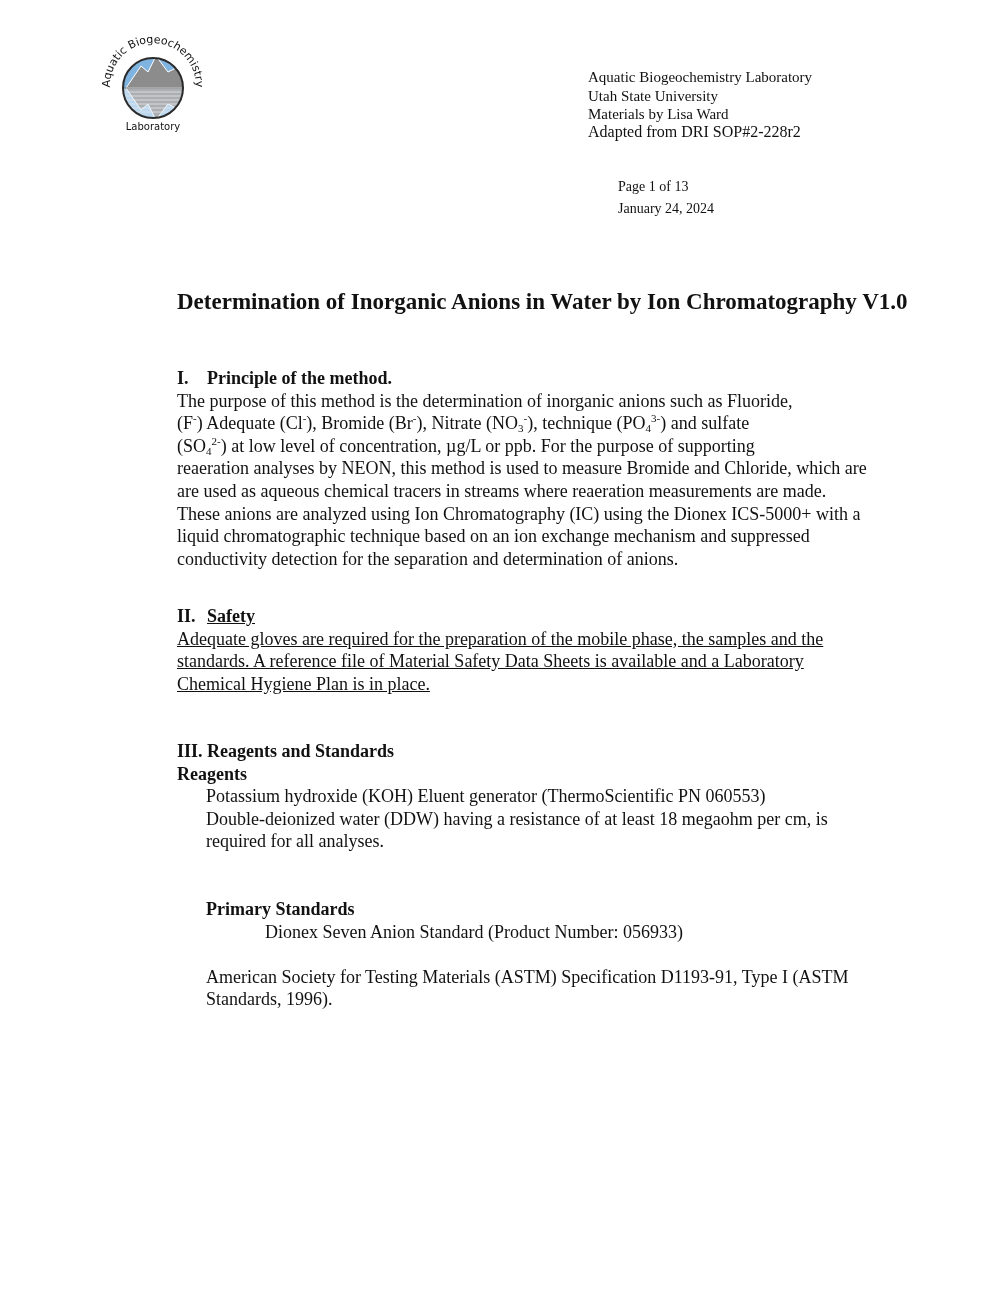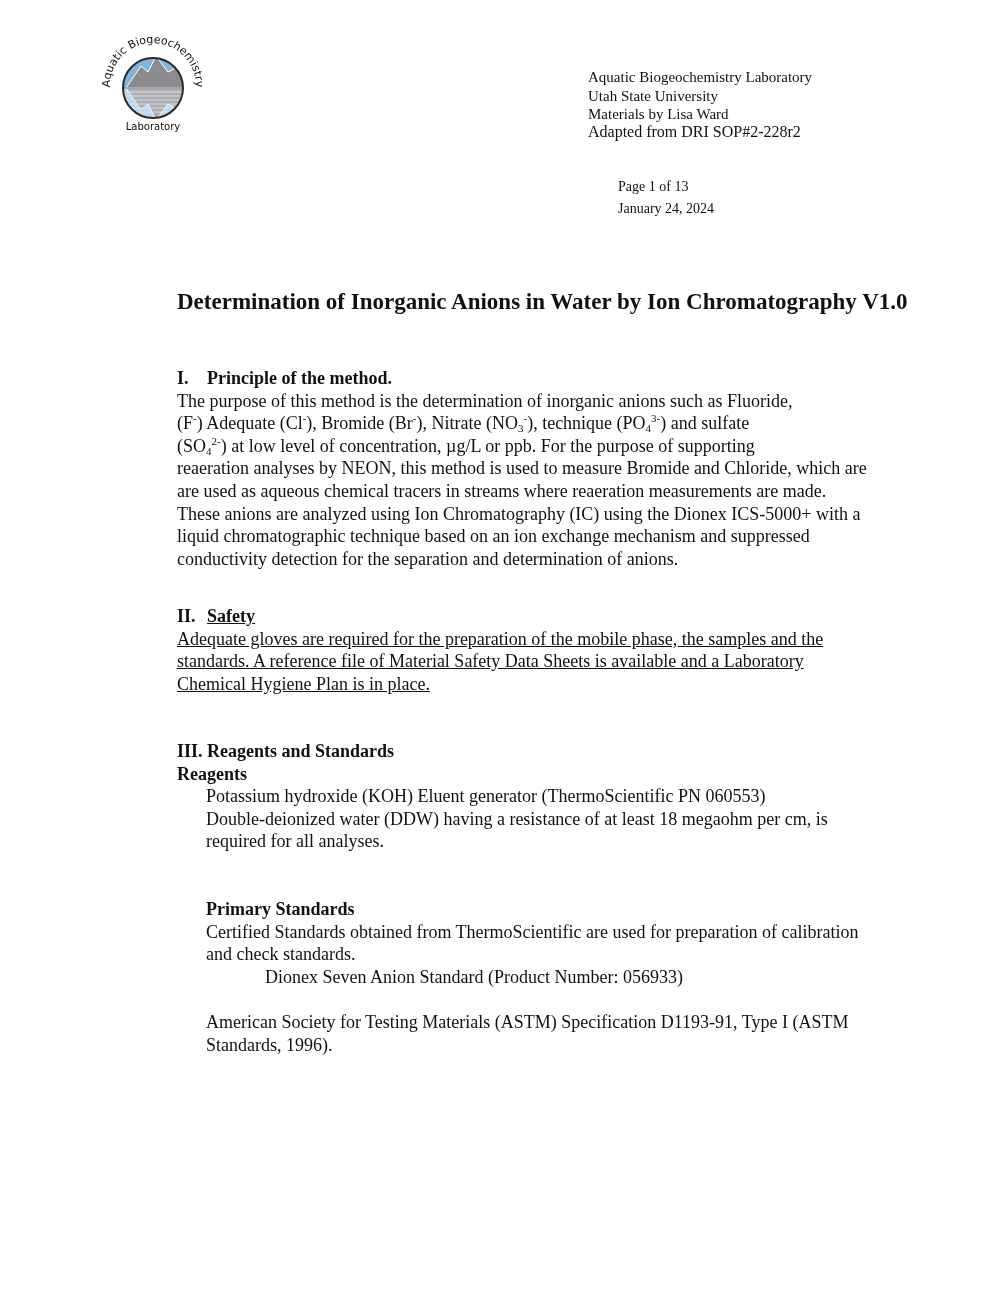--- a/index.html
+++ b/index.html
@@ -90,16 +90,15 @@
   <p class="h">
     <span class="num">III.</span><span>Reagents and Standards</span>
   </p>
   <p class="h">Reagents</p>
   <p class="ind">Potassium hydroxide (KOH) Eluent generator (ThermoScientific PN 060553)</p>
   <p class="ind">Double-deionized water (DDW) having a resistance of at least 18 megaohm per cm, is required for all analyses.</p>
 </div>
 
 <div class="abs body" style="top:898px;">
   <p class="ind h">Primary Standards</p>
-  <p class="ind">Certified Standards obtained from ThermoScientific are used for preparation of calibration and check standards.</p>
   <p class="ind2">Dionex Seven Anion Standard (Product Number: 056933)</p>
   <p class="ind" style="margin-top:22.6px;">American Society for Testing Materials (ASTM) Specification D1193-91, Type I (ASTM Standards, 1996).</p>
 </div>
 
 </body></html>

